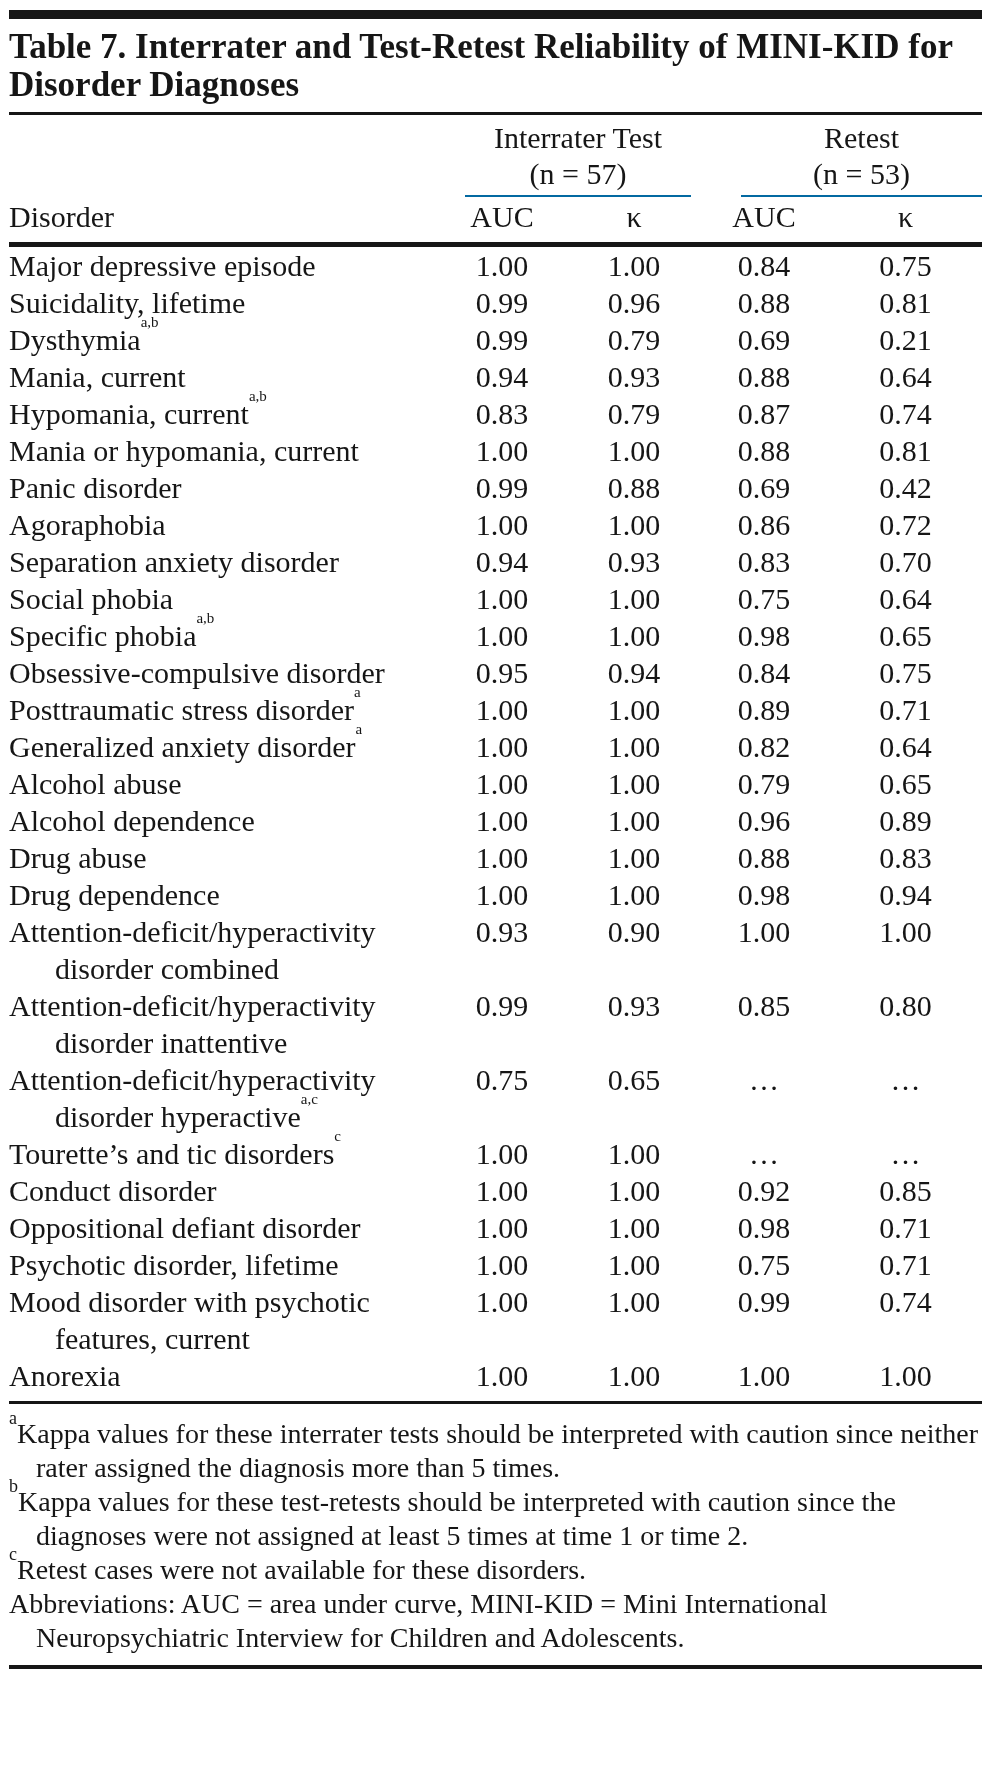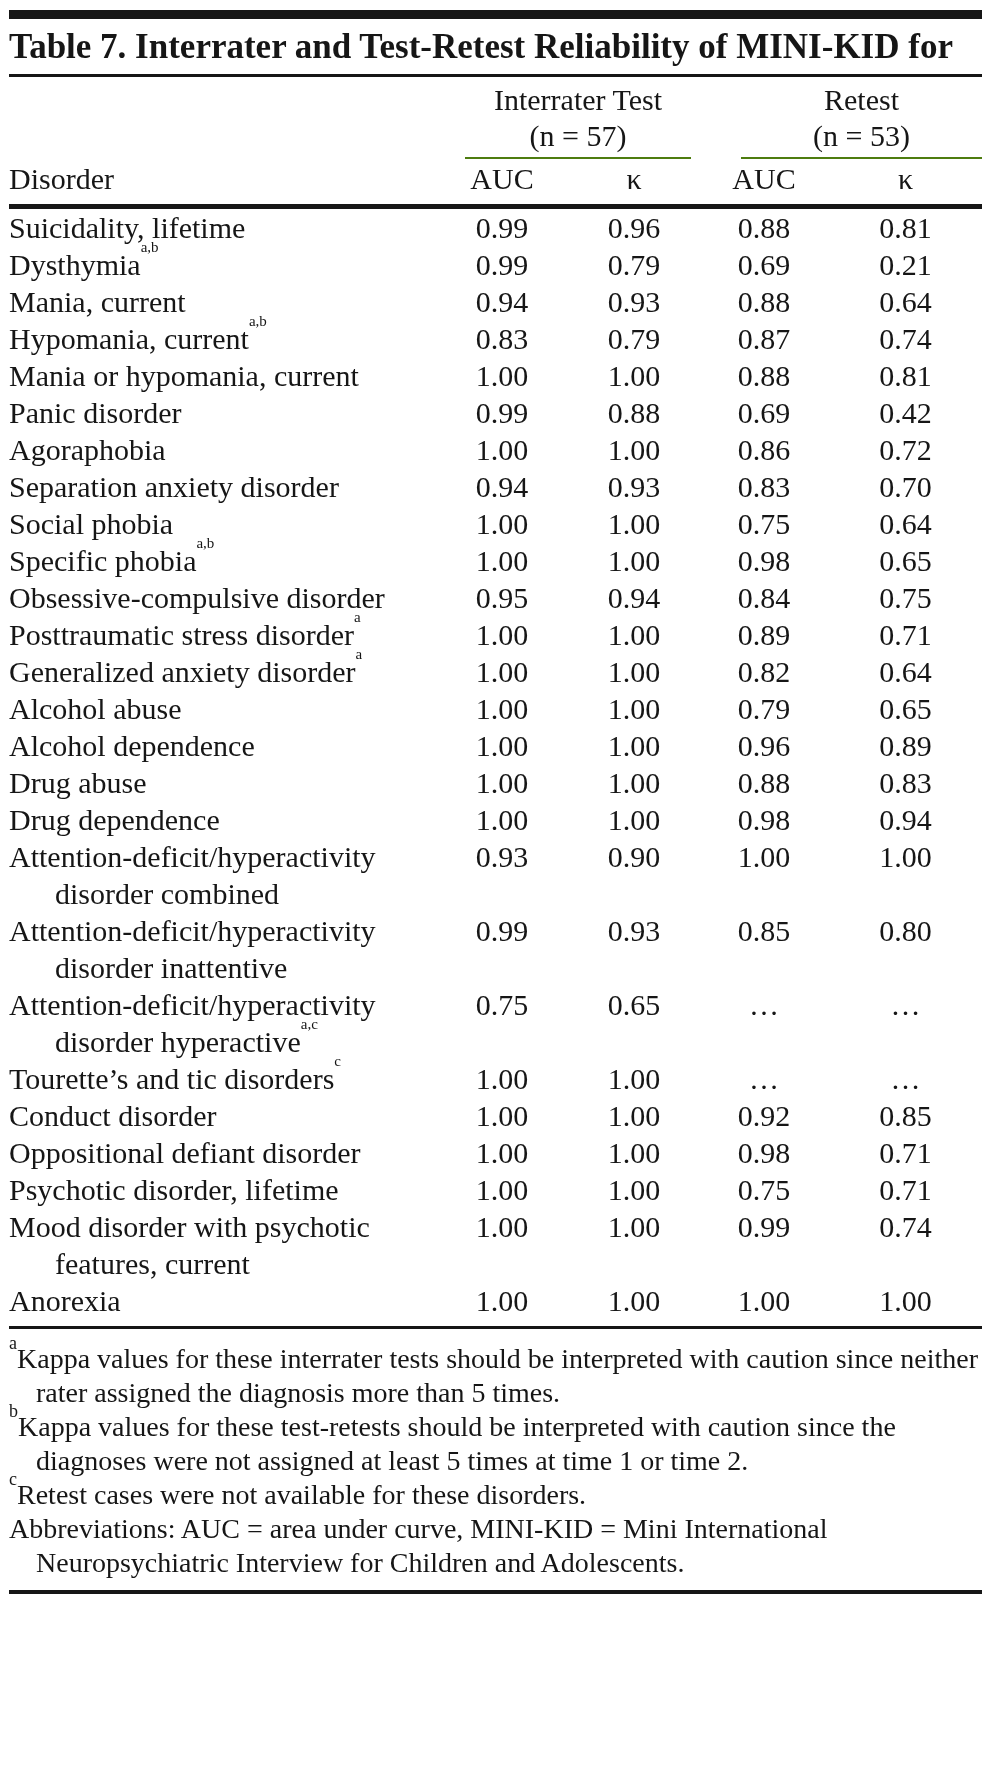--- a/index.html
+++ b/index.html
@@ -47,21 +47,21 @@
   col.c-v2    { width: 130px; }
   col.c-v3    { width: 130px; }
   col.c-v4    { width: 153px; }
   thead th {
     font-weight: normal;
     padding: 0;
   }
   .grp-box {
     margin: 2px 8px 0 30px;
     padding: 2px 0 3px 0;
-    border-bottom: 2px solid #4d7c0f;
+    border-bottom: 2px solid #0369a1;
   }
   .grp-box.retest { margin: 2px 0 0 42px; }
   .grp-line { line-height: 36px; }
   tr.sub-row th {
     border-bottom: 5px solid #161616;
     padding: 3px 0 8px 0;
     vertical-align: bottom;
     line-height: 34px;
     text-align: center;
   }
@@ -104,20 +104,21 @@
 </style>
 </head>
 <body>
 
 <div class="page">
 
   <div class="rule-top"></div>
 
   <div class="title">
     <div>Table 7. Interrater and Test-Retest Reliability of MINI-KID for</div>
+    <div>Disorder Diagnoses</div>
   </div>
 
   <div class="rule-3"></div>
 
   <table class="reliability">
     <colgroup>
       <col class="c-name">
         <col class="c-v1">
         <col class="c-v2">
         <col class="c-v3">
@@ -141,20 +142,30 @@
       </tr>
       <tr class="sub-row">
         <th class="disorder-h">Disorder</th>
         <th>AUC</th>
         <th>κ</th>
         <th>AUC</th>
         <th>κ</th>
       </tr>
     </thead>
     <tbody id="table-body">
+    <tr>
+      <td>
+        <span class="l1"><span class="t1">Major depressive episode</span><sup class="s s1"></sup></span>
+
+      </td>
+      <td class="val">1.00</td>
+      <td class="val">1.00</td>
+      <td class="val">0.84</td>
+      <td class="val">0.75</td>
+    </tr>
 
     <tr>
       <td>
         <span class="l1"><span class="t1">Suicidality, lifetime</span><sup class="s s1"></sup></span>
 
       </td>
       <td class="val">0.99</td>
       <td class="val">0.96</td>
       <td class="val">0.88</td>
       <td class="val">0.81</td>

